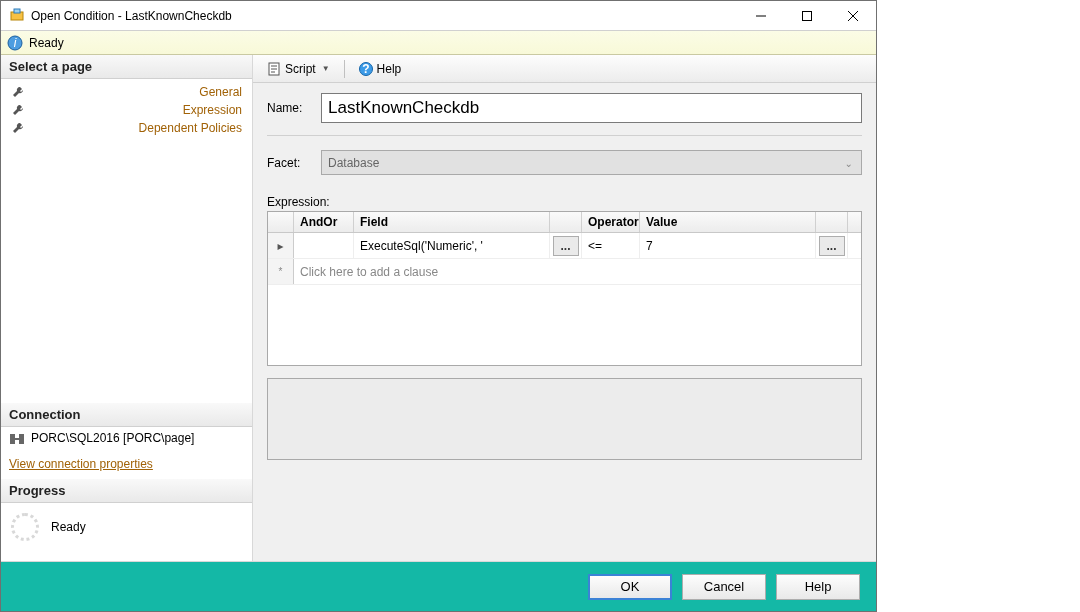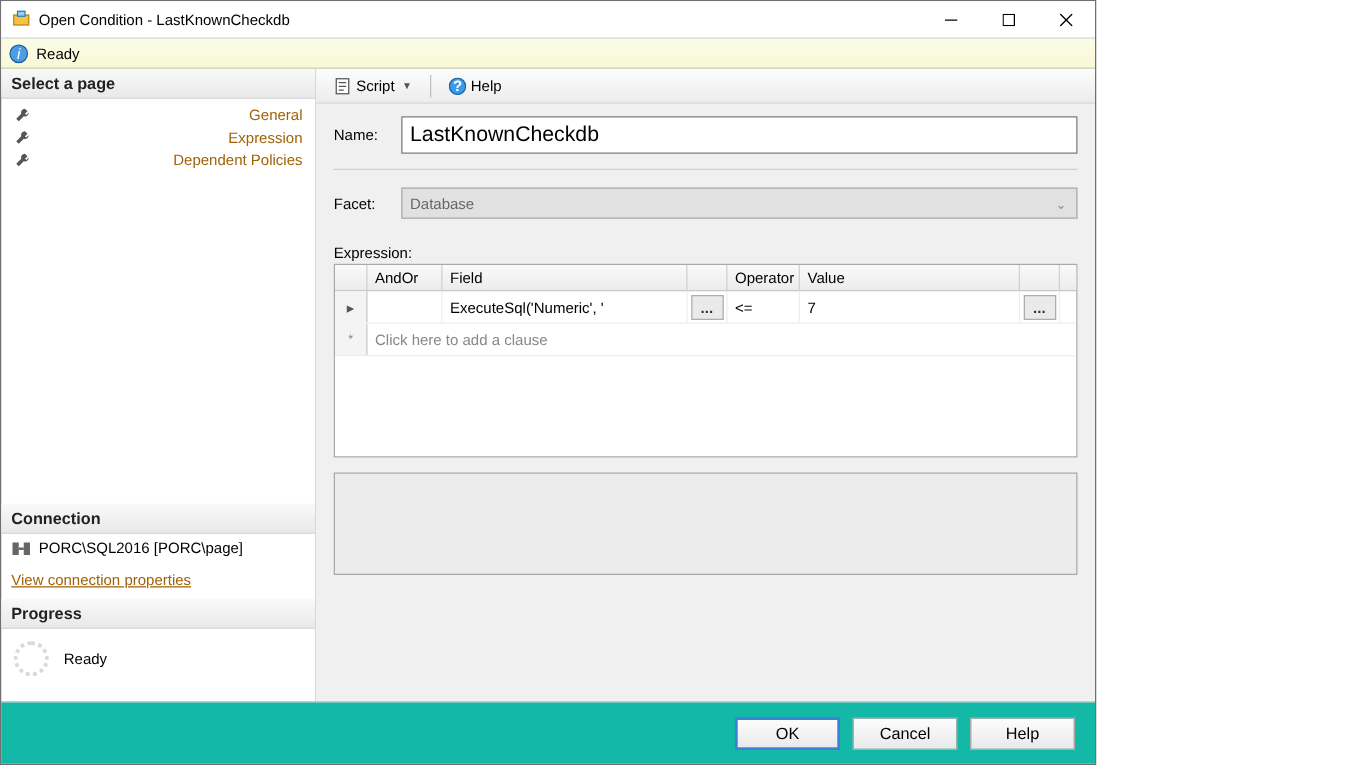--- a/index.html
+++ b/index.html
@@ -29,21 +29,21 @@
   .toolsep { width:1px; height:18px; background:#c0c0c0; margin:0 4px; }
   .content { flex:1; background:#f0f0f0; padding:10px 14px 6px 14px; display:flex; flex-direction:column; }
   .formrow { display:flex; align-items:center; margin-bottom:10px; }
   .formrow label { width:54px; color:#000; }
   .txtinput { flex:1; padding:4px 6px; border:1px solid #7a7a7a; background:#fff; font-size:17px; }
   .formsep { height:1px; background:#d0d0d0; margin:2px 0 14px 0; }
   .facet { flex:1; padding:4px 6px; border:1px solid #a9a9a9; background:#e1e1e1; color:#666; font-size:13px; position:relative; }
   .facet .chev { position:absolute; right:8px; top:7px; color:#8a8a8a; font-size:10px; }
   .exprlabel { margin:10px 0 2px 0; }
   .exprbox { border:1px solid #a9a9a9; background:#fff; height:155px; }
-  .gridhdr { display:flex; background:linear-gradient(#fafafa,#ececec); border-bottom:1px solid #c8c8c8; }
+  .gridhdr { display:flex; background:linear-gradient(#fafafa,#ececec); border-bottom:1px solid #c8c8c8;font-weight:bold; }
   .gh { border-right:1px solid #d0d0d0; padding:3px 6px; font-size:12px; color:#000; }
   .col-sel{width:26px;} .col-ao{width:60px;} .col-field{width:196px;} .col-fbtn{width:32px;} .col-op{width:58px;} .col-val{width:176px;} .col-vbtn{width:32px;}
   .gridrow { display:flex; border-bottom:1px solid #eee; align-items:stretch; height:26px; }
   .gc { border-right:1px solid #eee; padding:3px 6px; font-size:12px; display:flex; align-items:center; overflow:hidden; }
   .rowbtn { background:#f4f4f4; border-right:1px solid #ccc; justify-content:center; color:#555; }
   .ellbtn { background:#eaeaea; border:1px solid #adadad; margin:2px; width:26px; height:20px; display:flex; align-items:center; justify-content:center; font-weight:bold; color:#333; }
   .addtext { color:#888; font-style:normal; }
   .descbox { margin-top:12px; border:1px solid #a9a9a9; background:#ececec; height:82px; }
   .btnrow { height:50px; border-top:1px solid #d8d8d8; background:#14b8a6; display:flex; align-items:center; justify-content:flex-end; padding:0 16px; gap:10px; }
   .btn { min-width:84px; height:26px; background:linear-gradient(#fdfdfd,#e9e9e9); border:1px solid #adadad; display:flex; align-items:center; justify-content:center; font-size:13px; }

